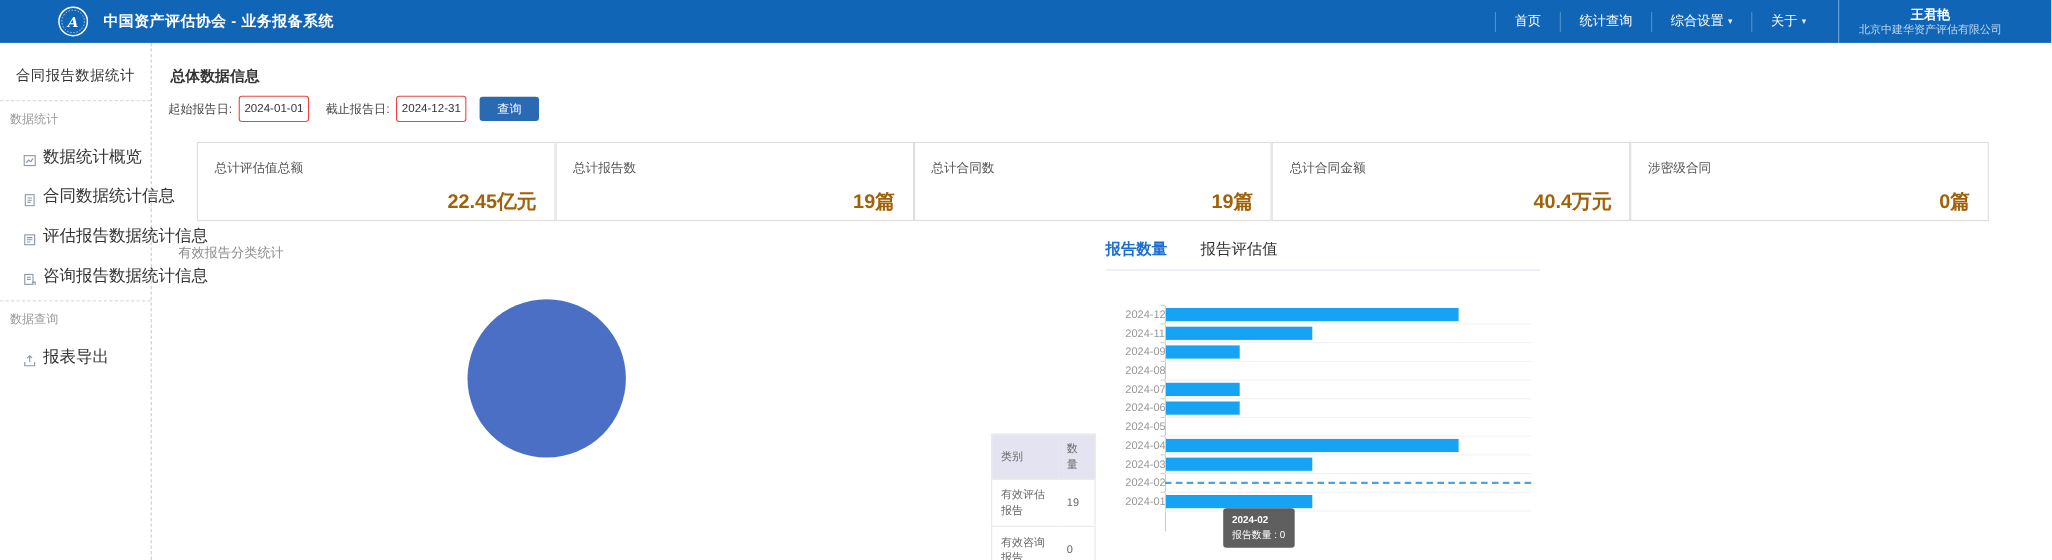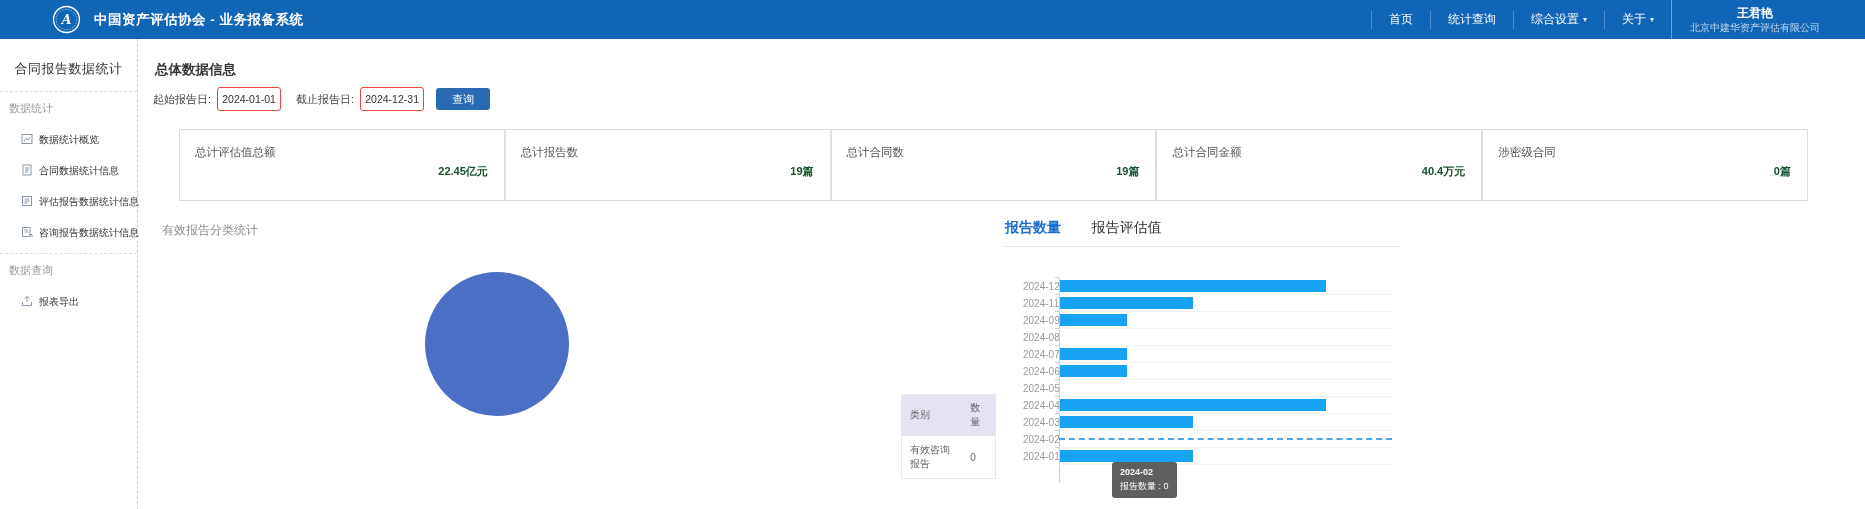--- a/index.html
+++ b/index.html
@@ -10,42 +10,42 @@
     -webkit-font-smoothing:antialiased;
   }
   
   .navbar{position:absolute;left:0;top:0;width:1865px;height:39px;background:#1065b6;display:flex;align-items:center;color:#fff;z-index:10;}
   .brand{display:flex;align-items:center;margin-left:52px;gap:13px;}
   .logo{width:29px;height:29px;flex:none;display:block;}
   .brand-title{font-size:13.5px;font-weight:bold;letter-spacing:.5px;white-space:nowrap;}
   .nav-menu{margin-left:auto;display:flex;align-items:center;height:100%;margin-right:27px;}
   .nav-item{display:flex;align-items:center;padding:0 17px;font-size:12px;color:#fff;cursor:pointer;height:18px;border-left:1px solid rgba(255,255,255,.28);white-space:nowrap;}
   .caret{font-size:8px;margin-left:4px;opacity:.9;}
-  .nav-user{align-self:stretch;display:flex;flex-direction:column;justify-content:center;align-items:center;border-left:1px solid rgba(255,255,255,.4);padding:0 18px;cursor:pointer;}
+  .nav-user{align-self:stretch;display:flex;flex-direction:column;justify-content:center;align-items:center;border-left:1px solid rgba(255,255,255,.4);padding:0 18px;cursor:pointer;margin-left:12px;}
   .nav-user .uname{font-size:12px;font-weight:bold;line-height:14px;}
   .nav-user .ucompany{font-size:10px;color:rgba(255,255,255,.72);line-height:13px;margin-top:1px;white-space:nowrap;}
   
   .sidebar{position:absolute;left:0;top:39px;width:137px;bottom:0;background:#fff;border-right:1px dashed #ccc;font-family:Liberation Serif, serif;}
   .sidebar-title{margin-top:21px;text-align:center;font-size:13px;color:#333;letter-spacing:.5px;}
   .side-divider{border-bottom:1px dashed #ddd;margin-top:13px;}
   .side-label{margin:9px 0 0 9px;font-size:11px;color:#999;}
-  .side-item{display:flex;align-items:flex-start;gap:6px;margin:17px 0 0 21px;font-size:10px;color:#333;cursor:pointer;white-space:nowrap;}
+  .side-item{display:flex;align-items:flex-end;gap:6px;margin:17px 0 0 21px;font-size:15px;color:#333;cursor:pointer;white-space:nowrap;}
   .side-item svg{flex:none;}
   
   .overview-title{position:absolute;left:155px;top:61px;font-size:13.5px;font-weight:bold;color:#333;}
   .filter-row{position:absolute;left:153px;top:87px;display:flex;align-items:center;font-size:11px;color:#444;}
   .filter-row label{margin-right:6px;}
   .filter-row .date-input{width:58px;height:20px;border:1px solid #ef4444;border-radius:3px;text-align:center;font-size:10.5px;color:#333;font-family:inherit;outline:none;}
   .filter-row .lbl2{margin-left:15px;}
   .search-btn{margin-left:12px;width:54px;height:22px;background:#2a6ab3;color:#fff;border:none;border-radius:3px;font-size:11px;font-family:inherit;cursor:pointer;}
   
   .cards{position:absolute;left:179px;top:129px;width:1629px;display:flex;}
   .card{flex:1;height:70px;border:1px solid #ddd;background:#fff;position:relative;}
   .card-label{position:absolute;left:15px;top:15px;font-size:11.5px;color:#555;}
-  .card-value{position:absolute;right:16px;bottom:21px;font-size:11px;font-weight:bold;color:#14532d;}
+  .card-value{position:absolute;right:16px;bottom:5px;font-size:18px;font-weight:bold;color:#a16207;}
   
   .pie-title{position:absolute;left:162px;top:222px;font-size:12px;color:#8c8c8c;}
   .pie{position:absolute;left:425px;top:272px;width:144px;height:144px;border-radius:50%;}
   .pie-table{position:absolute;left:901px;top:394px;width:95px;border-collapse:collapse;font-size:10px;color:#666;border:1px solid #e8e8e8;background:#fff;}
   .pie-table th{background:#e3e3f1;color:#666;font-weight:normal;text-align:left;padding:6px 8px;font-size:10px;}
   .pie-table td{padding:7px 8px;border-top:1px solid #e8e8e8;}
   
   .tabs{position:absolute;left:1005px;top:218px;width:395px;border-bottom:1px solid #dde6ef;padding-bottom:9px;}
   .tab{display:inline-block;margin-right:26px;font-size:14px;color:#333;cursor:pointer;}
   .tab.active{color:#1b6fd2;font-weight:bold;}
@@ -174,20 +174,24 @@
 <div class="pie" id="pie" style="background: rgb(74, 111, 196);"></div>
 <table class="pie-table">
   <thead>
     <tr>
       <th>类别</th>
       <th>数量</th>
     </tr>
   </thead>
   <tbody id="pie-table-body">
       <tr>
+        <td>有效评估报告</td>
+        <td>19</td>
+      </tr>
+      <tr>
         <td>有效咨询报告</td>
         <td>0</td>
       </tr>
     </tbody>
 </table>
 
 <div class="tabs">
   <span class="tab active">报告数量</span>
   <span class="tab">报告评估值</span>
 </div>

